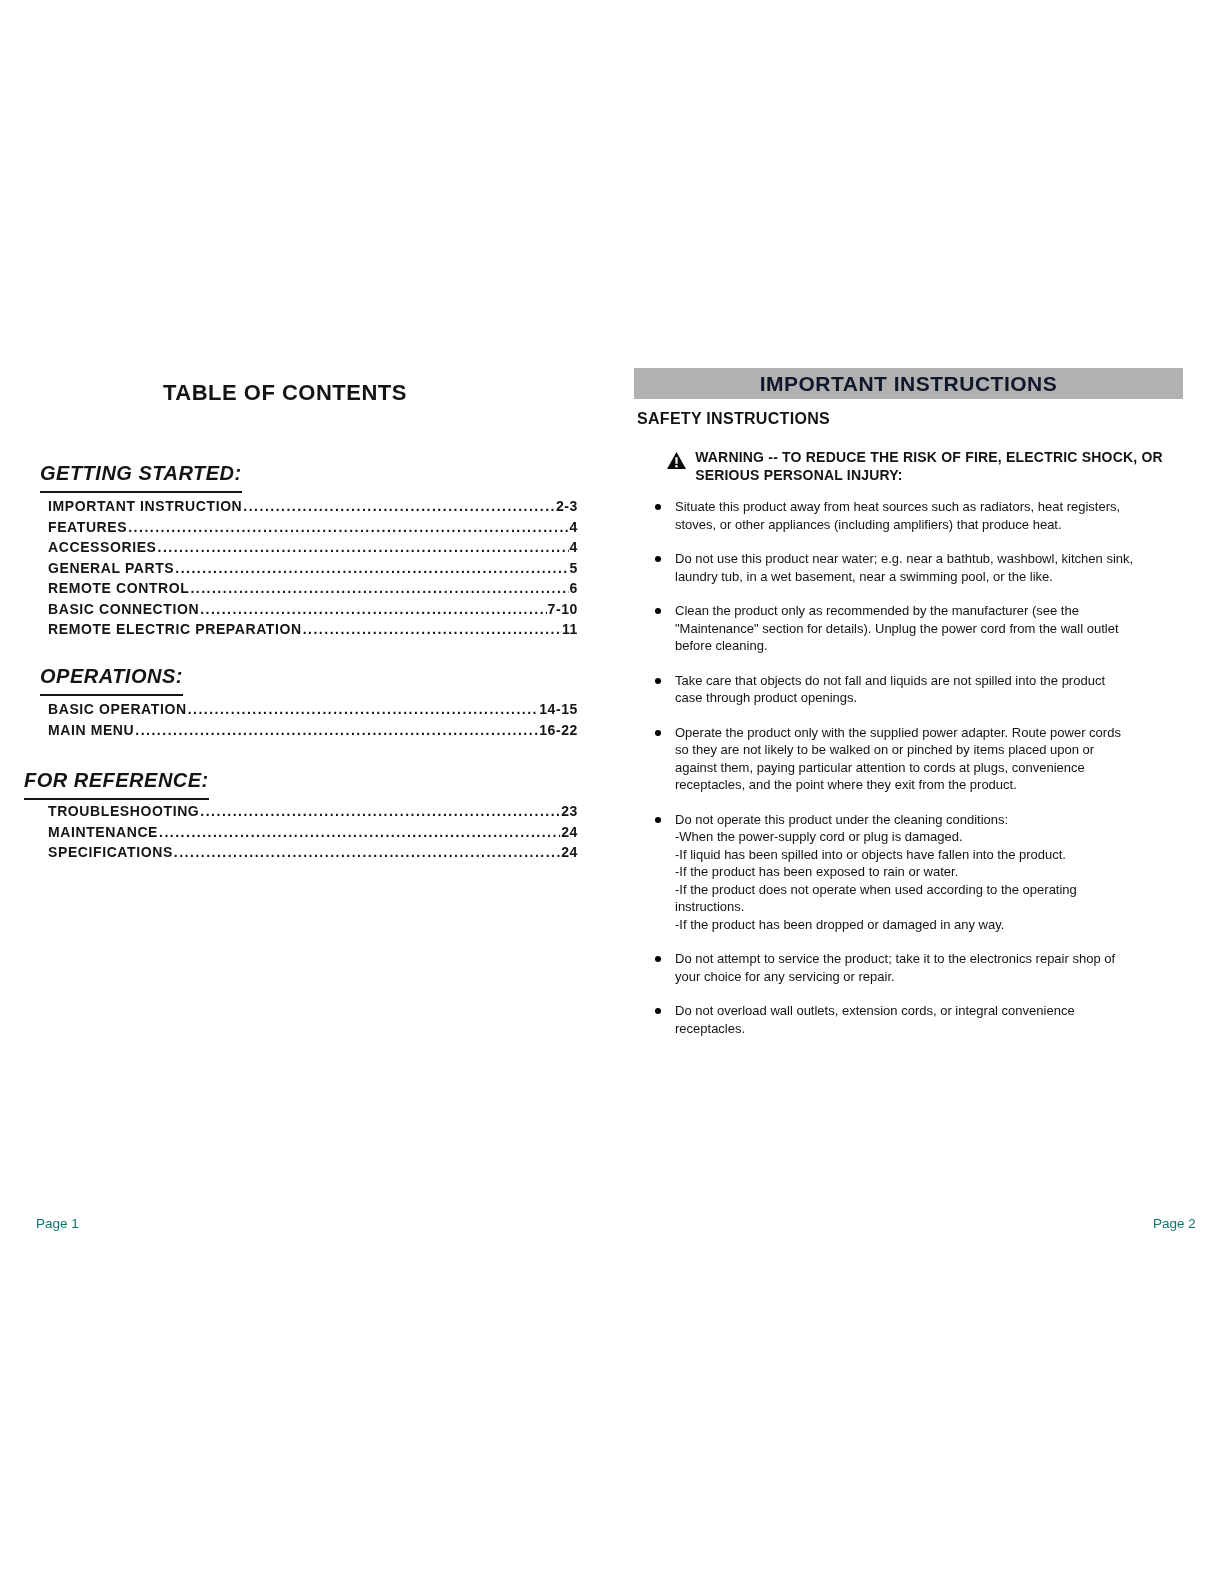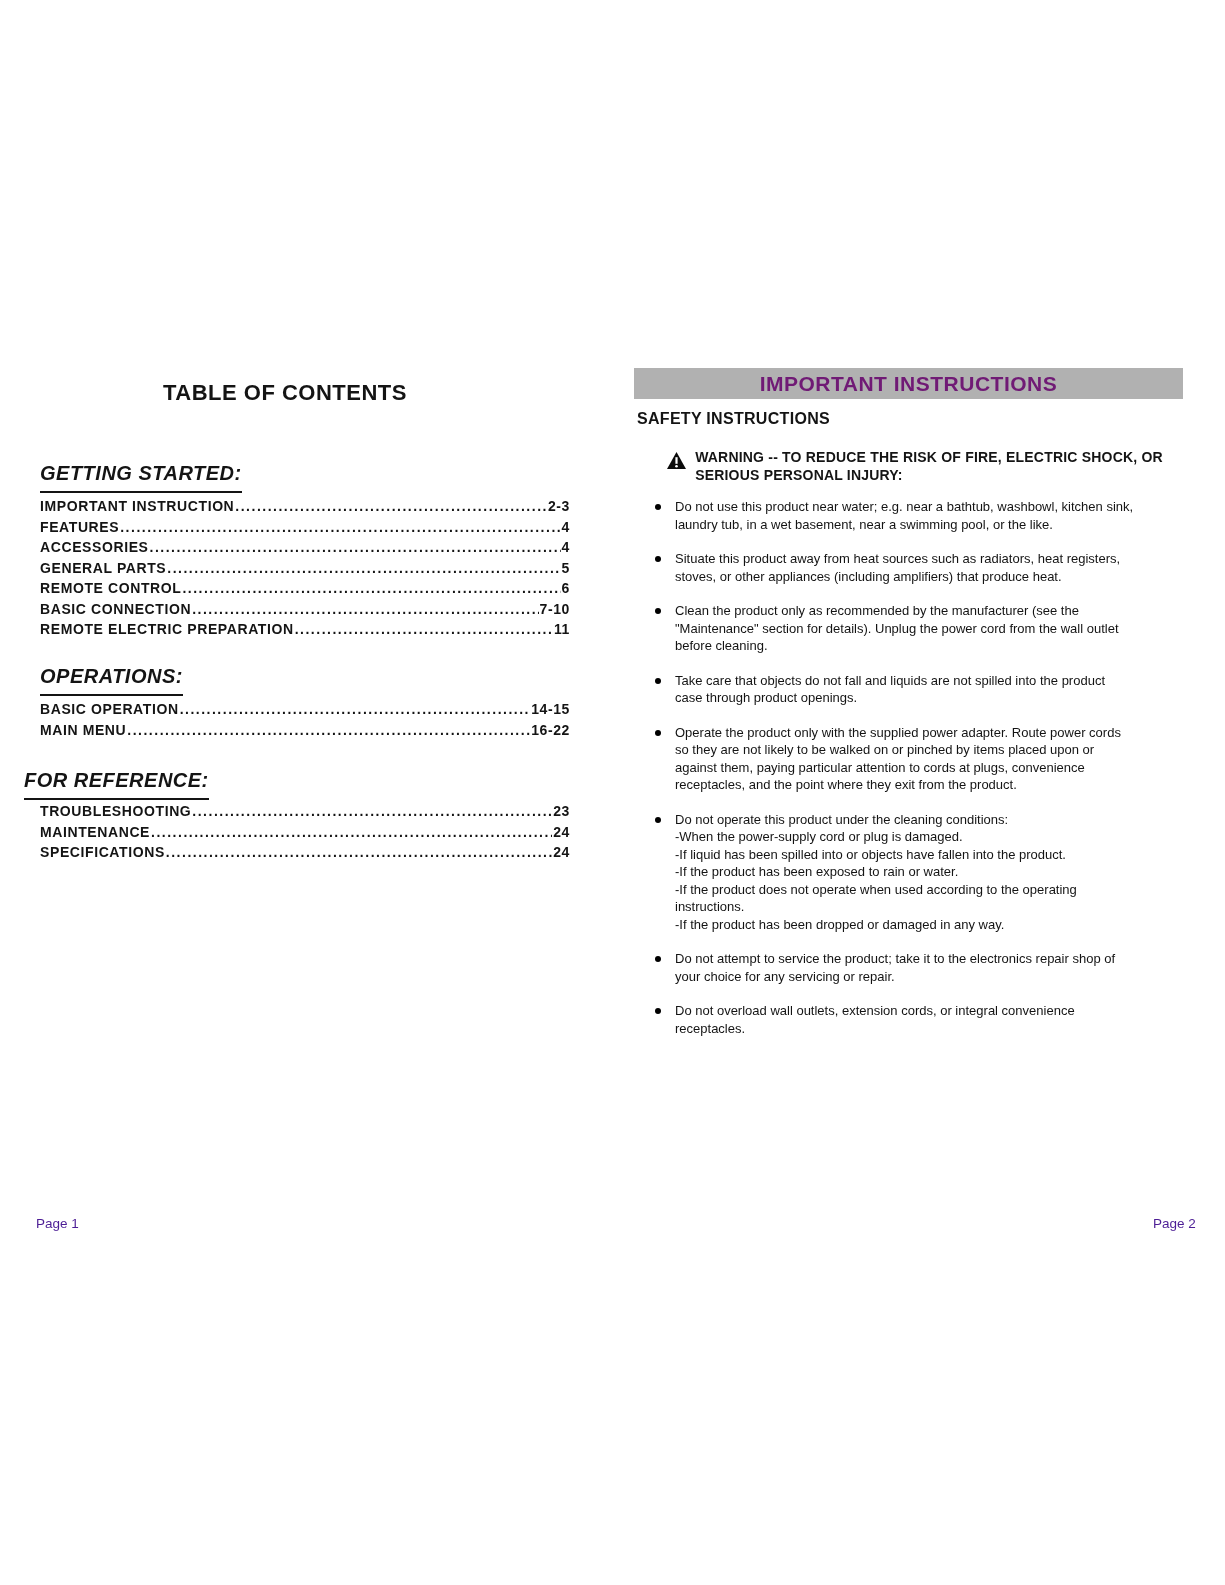--- a/index.html
+++ b/index.html
@@ -11,35 +11,35 @@
 
   
   .toc-title {
     left:40px; top:380px; width:490px; text-align:center;
     font-size:22px; font-weight:bold; letter-spacing:0.5px;
   }
   .section-heading {
     font-size:20px; font-weight:bold; font-style:italic; letter-spacing:0.5px;
   }
   .section-heading span { border-bottom:2px solid #141414; padding-bottom:7px; }
-  .toc-list { left:40px; width:530px; }
+  .toc-list { left:48px; width:530px; }
   .toc-row { display:flex; align-items:baseline; line-height:20.5px;
     font-size:14px; font-weight:bold; letter-spacing:0.6px; }
   .toc-label { white-space:nowrap; }
   .toc-dots { flex:1; overflow:hidden; white-space:nowrap; letter-spacing:1.5px;
     margin:0 1px; }
   .toc-page { white-space:nowrap; }
 
-  .footer-label { font-size:13.5px; color:#4c1d95; }
+  .footer-label { font-size:13.5px; color:#0f766e; }
 
   
   .header-bar {
     left:634px; top:368px; width:549px; height:31px; background:#b1b1b1;
     text-align:center; line-height:31px; font-size:21px; font-weight:bold;
-    letter-spacing:0.5px; color:#701a75;
+    letter-spacing:0.5px; color:#0f172a;
   }
   .subheader { left:637px; top:410px; font-size:16px; font-weight:bold; letter-spacing:0.3px; }
   .warning-row { left:637px; top:448px; width:556px; display:flex; gap:9px;justify-content:center; }
   .warning-icon { flex:0 0 auto; margin-top:4px; }
   .warning-text { font-size:14px; font-weight:bold; line-height:18px; letter-spacing:0.2px; }
 
   .bullets { left:637px; top:498px; width:560px; }
   .bullet { display:flex; margin-bottom:17px; }
   .bullet-dot {
     flex:0 0 auto; width:6px; height:6px; border-radius:50%; background:#000;
@@ -164,30 +164,30 @@
       <div>WARNING -- TO REDUCE THE RISK OF FIRE, ELECTRIC SHOCK, OR</div>
       <div>SERIOUS PERSONAL INJURY:</div>
     </span>
   </div>
 
   <div class="abs bullets">
 
     <div class="bullet">
       <span class="bullet-dot"></span>
       <div class="bullet-text">
+        <div>Situate this product away from heat sources such as radiators, heat registers,</div>
+        <div>stoves, or other appliances (including amplifiers) that produce heat.</div>
+      </div>
+    </div>
+
+    <div class="bullet">
+      <span class="bullet-dot"></span>
+      <div class="bullet-text">
         <div>Do not use this product near water; e.g. near a bathtub, washbowl, kitchen sink,</div>
         <div>laundry tub, in a wet basement, near a swimming pool, or the like.</div>
-      </div>
-    </div>
-
-    <div class="bullet">
-      <span class="bullet-dot"></span>
-      <div class="bullet-text">
-        <div>Situate this product away from heat sources such as radiators, heat registers,</div>
-        <div>stoves, or other appliances (including amplifiers) that produce heat.</div>
       </div>
     </div>
 
     <div class="bullet">
       <span class="bullet-dot"></span>
       <div class="bullet-text">
         <div>Clean the product only as recommended by the manufacturer (see the</div>
         <div>"Maintenance" section for details).  Unplug the power cord from the wall outlet</div>
         <div>before cleaning.</div>
       </div>

